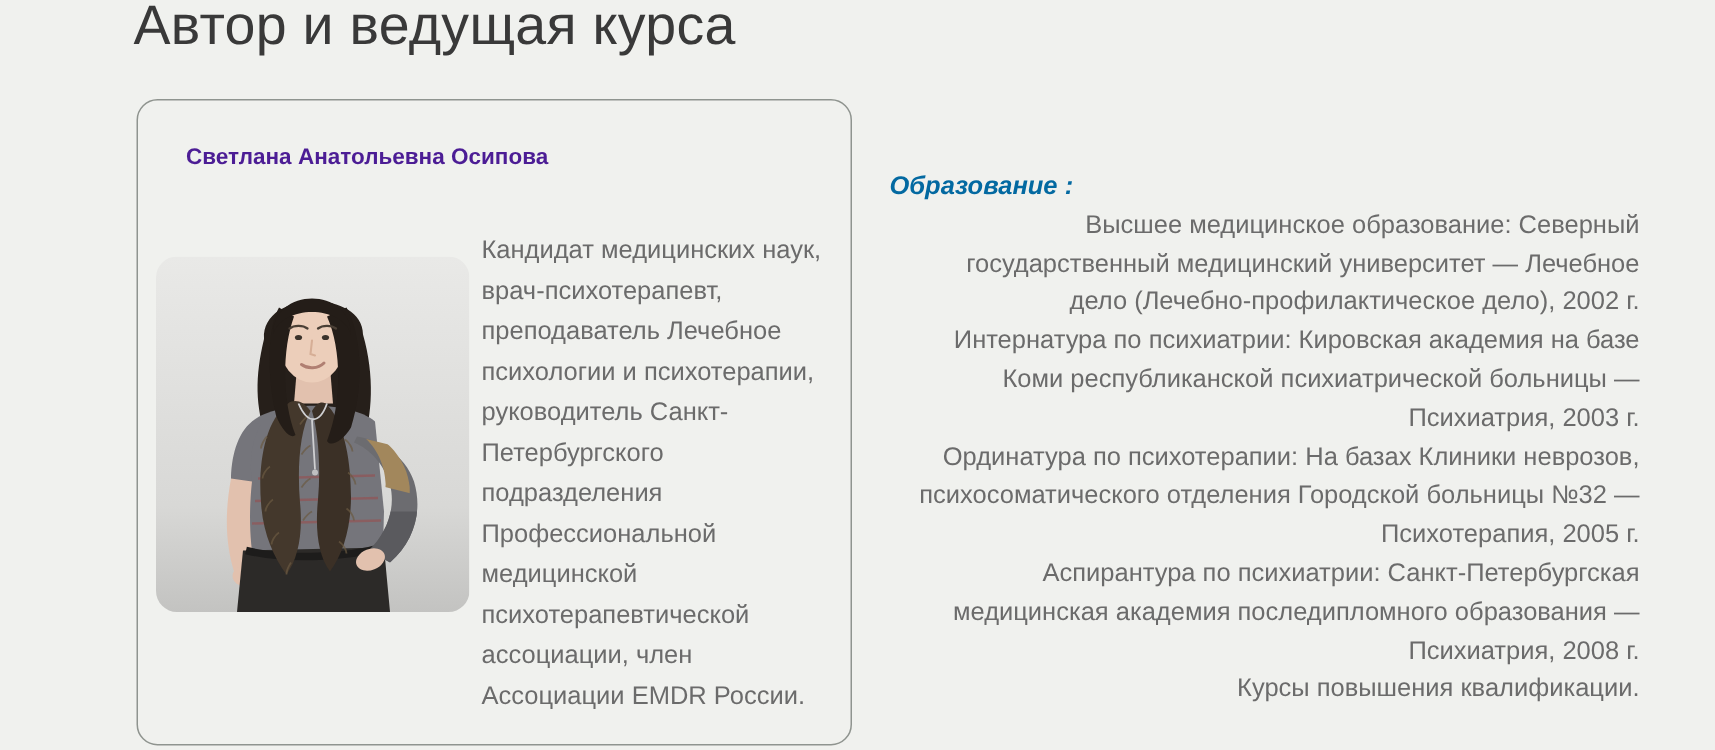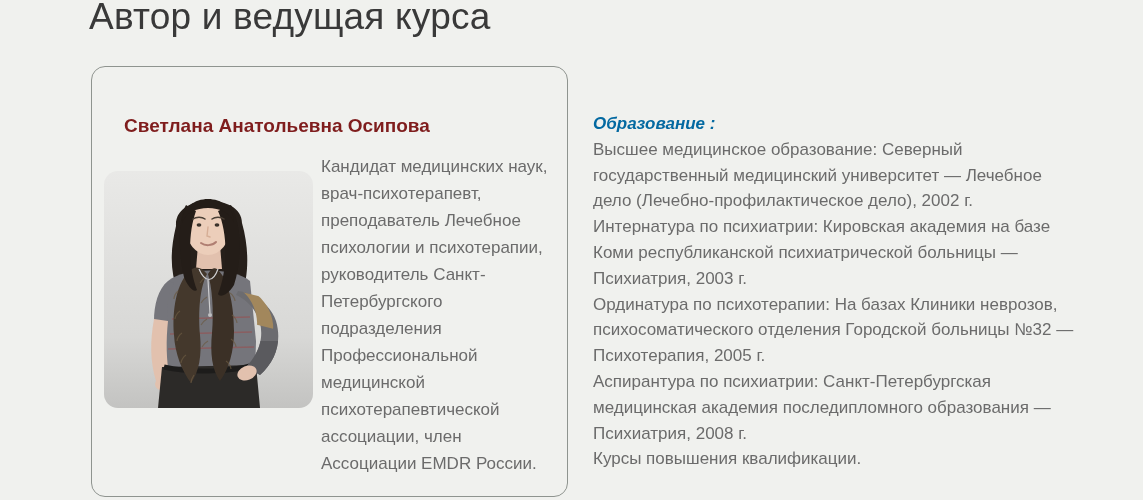--- a/index.html
+++ b/index.html
@@ -27,24 +27,24 @@
     top: 66px;
     width: 477px;
     height: 431px;
     box-sizing: border-box;
     border: 1px solid #8f948f;
     border-radius: 14px;
   }
   .name {
     position: absolute;
     left: 32px;
-    top: 48px;
-    font-size: 19px;
+    top: 29px;
+    font-size: 15px;
     font-weight: 700;
-    color: #7f1d1d;
+    color: #4c1d95;
     white-space: nowrap;
   }
   .photo {
     position: absolute;
     left: 12px;
     top: 104px;
     width: 209px;
     height: 237px;
     border-radius: 14px;
     overflow: hidden;
@@ -69,20 +69,21 @@
     line-height: 25.8px;
     color: #6b6b6b;
   }
   .education-title {
     font-weight: 700;
     color: #0369a1;
     font-style: italic;
   }
   .education-body {
     white-space: pre-line;
+    text-align: right;
   }
 </style>
 </head>
 <body>
 
 <div>
 
   <h1 class="heading">Автор и ведущая курса</h1>
 
   <div class="card">

